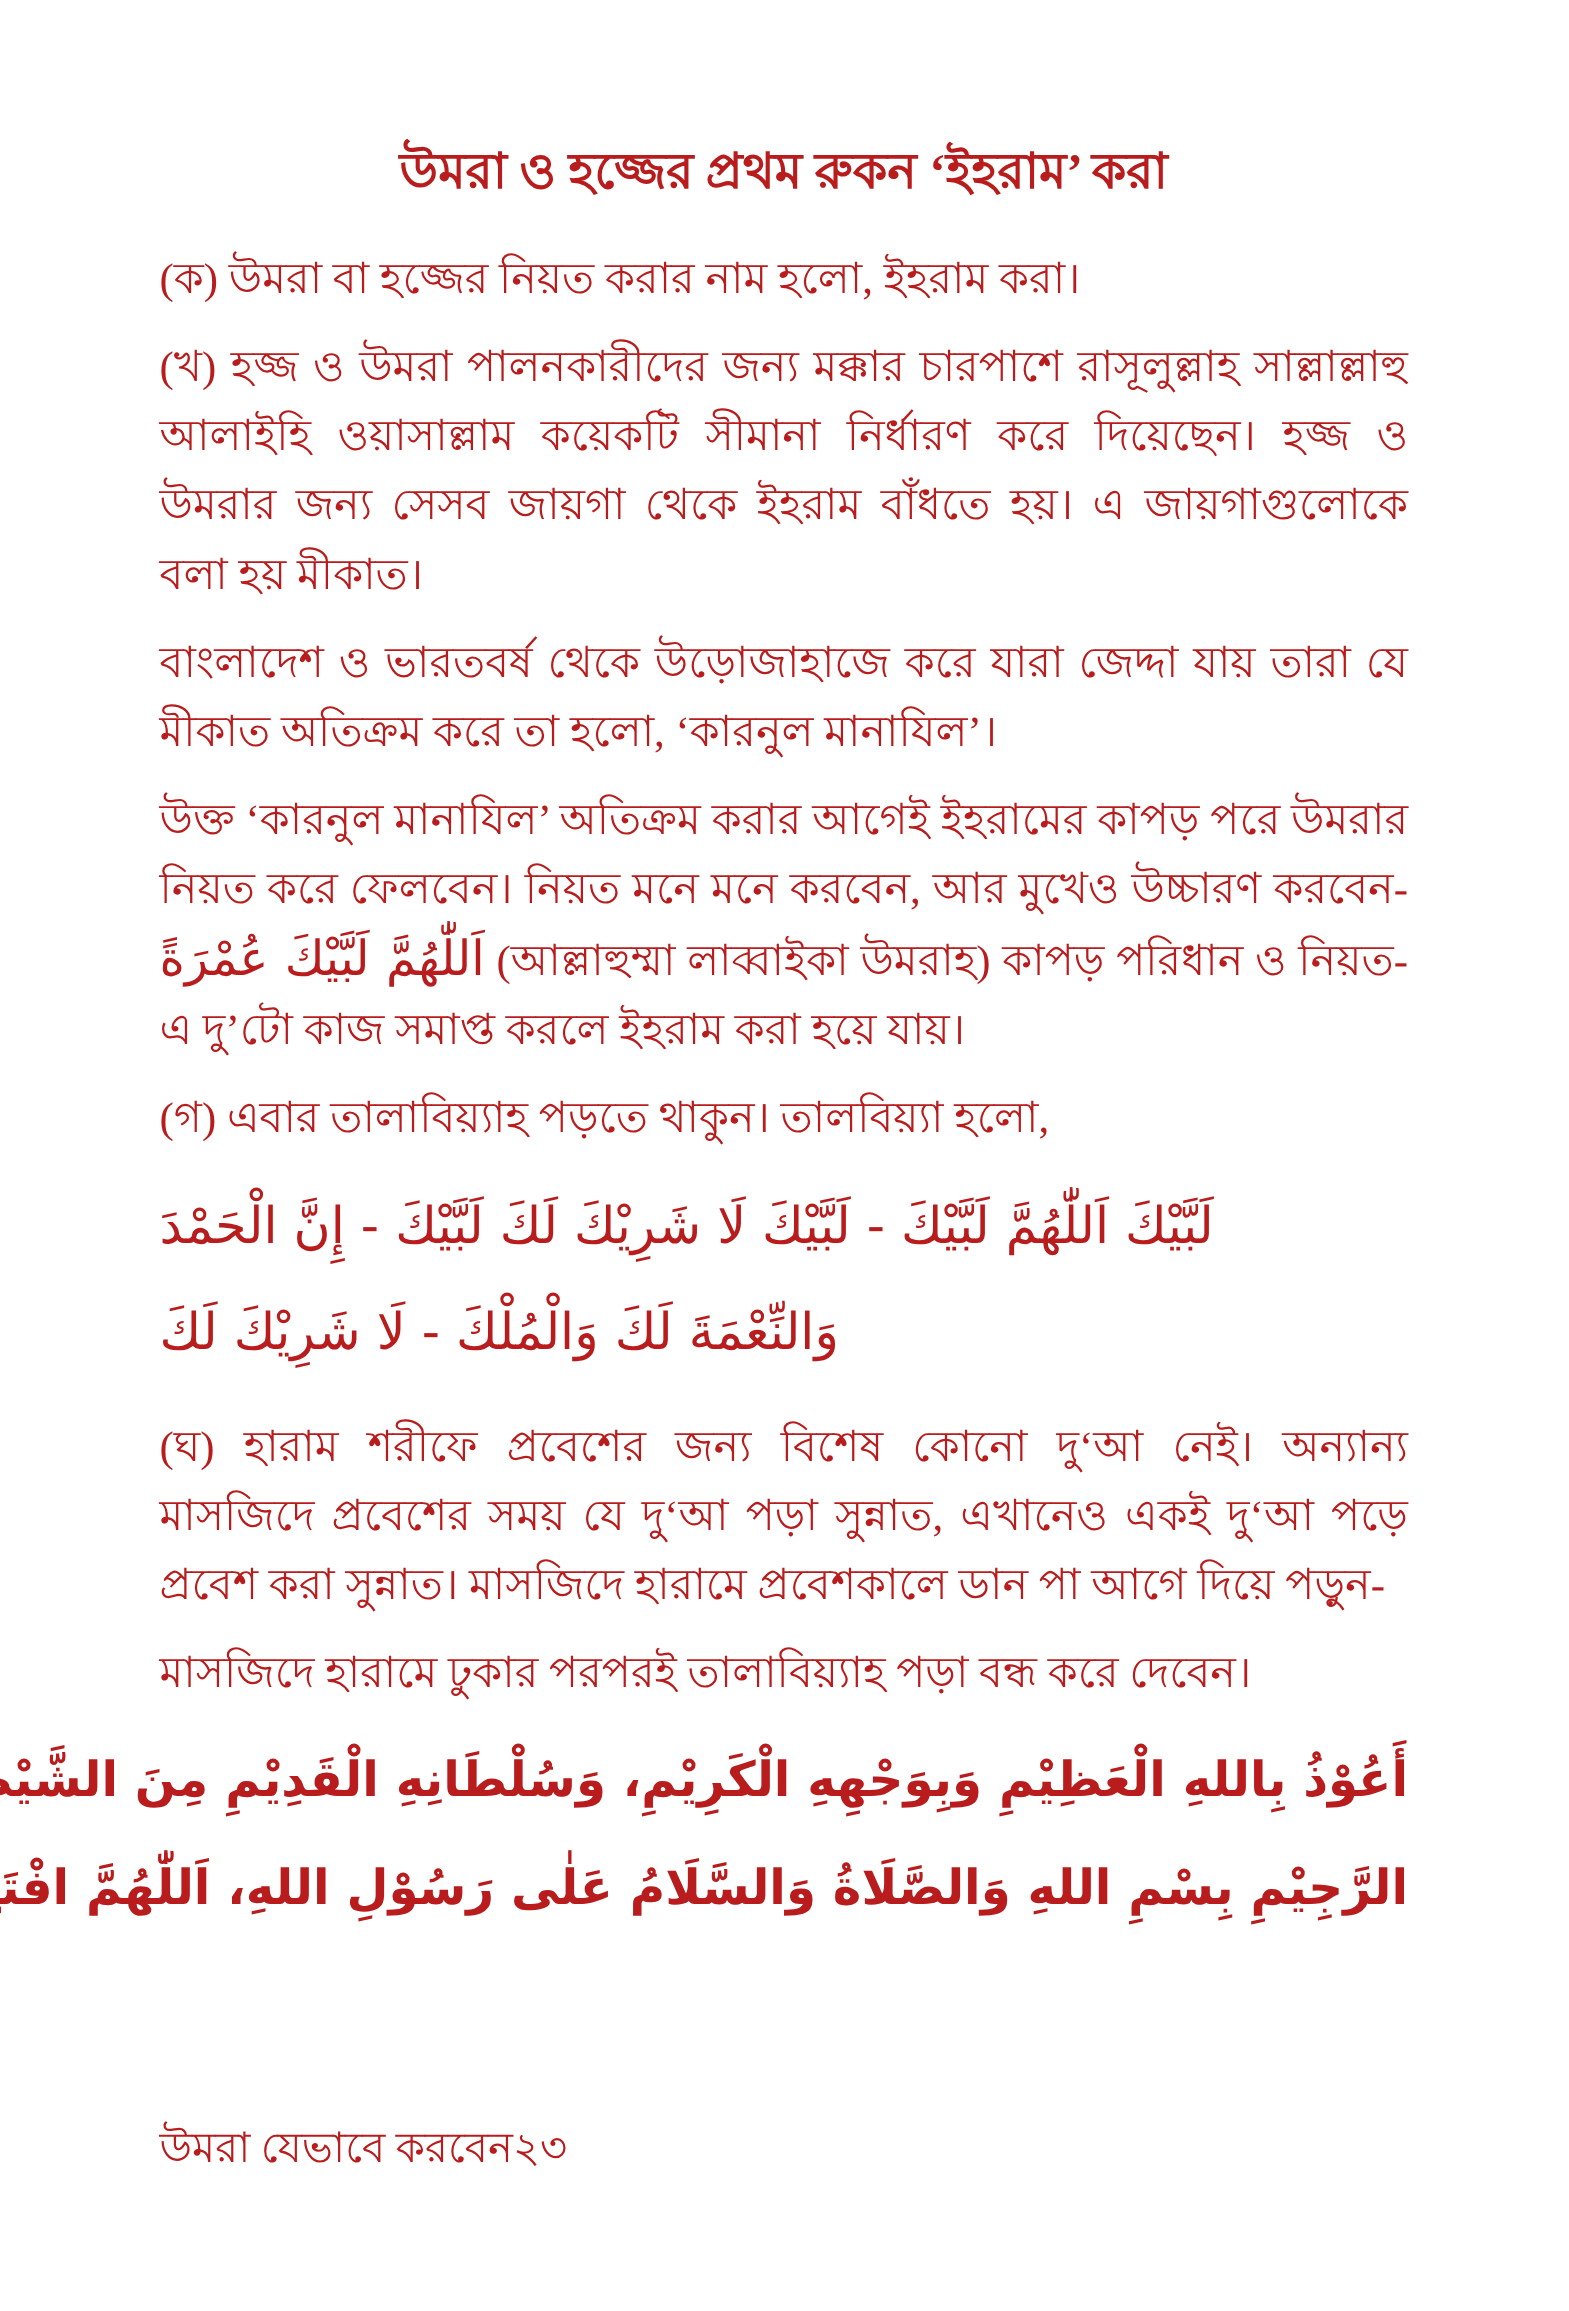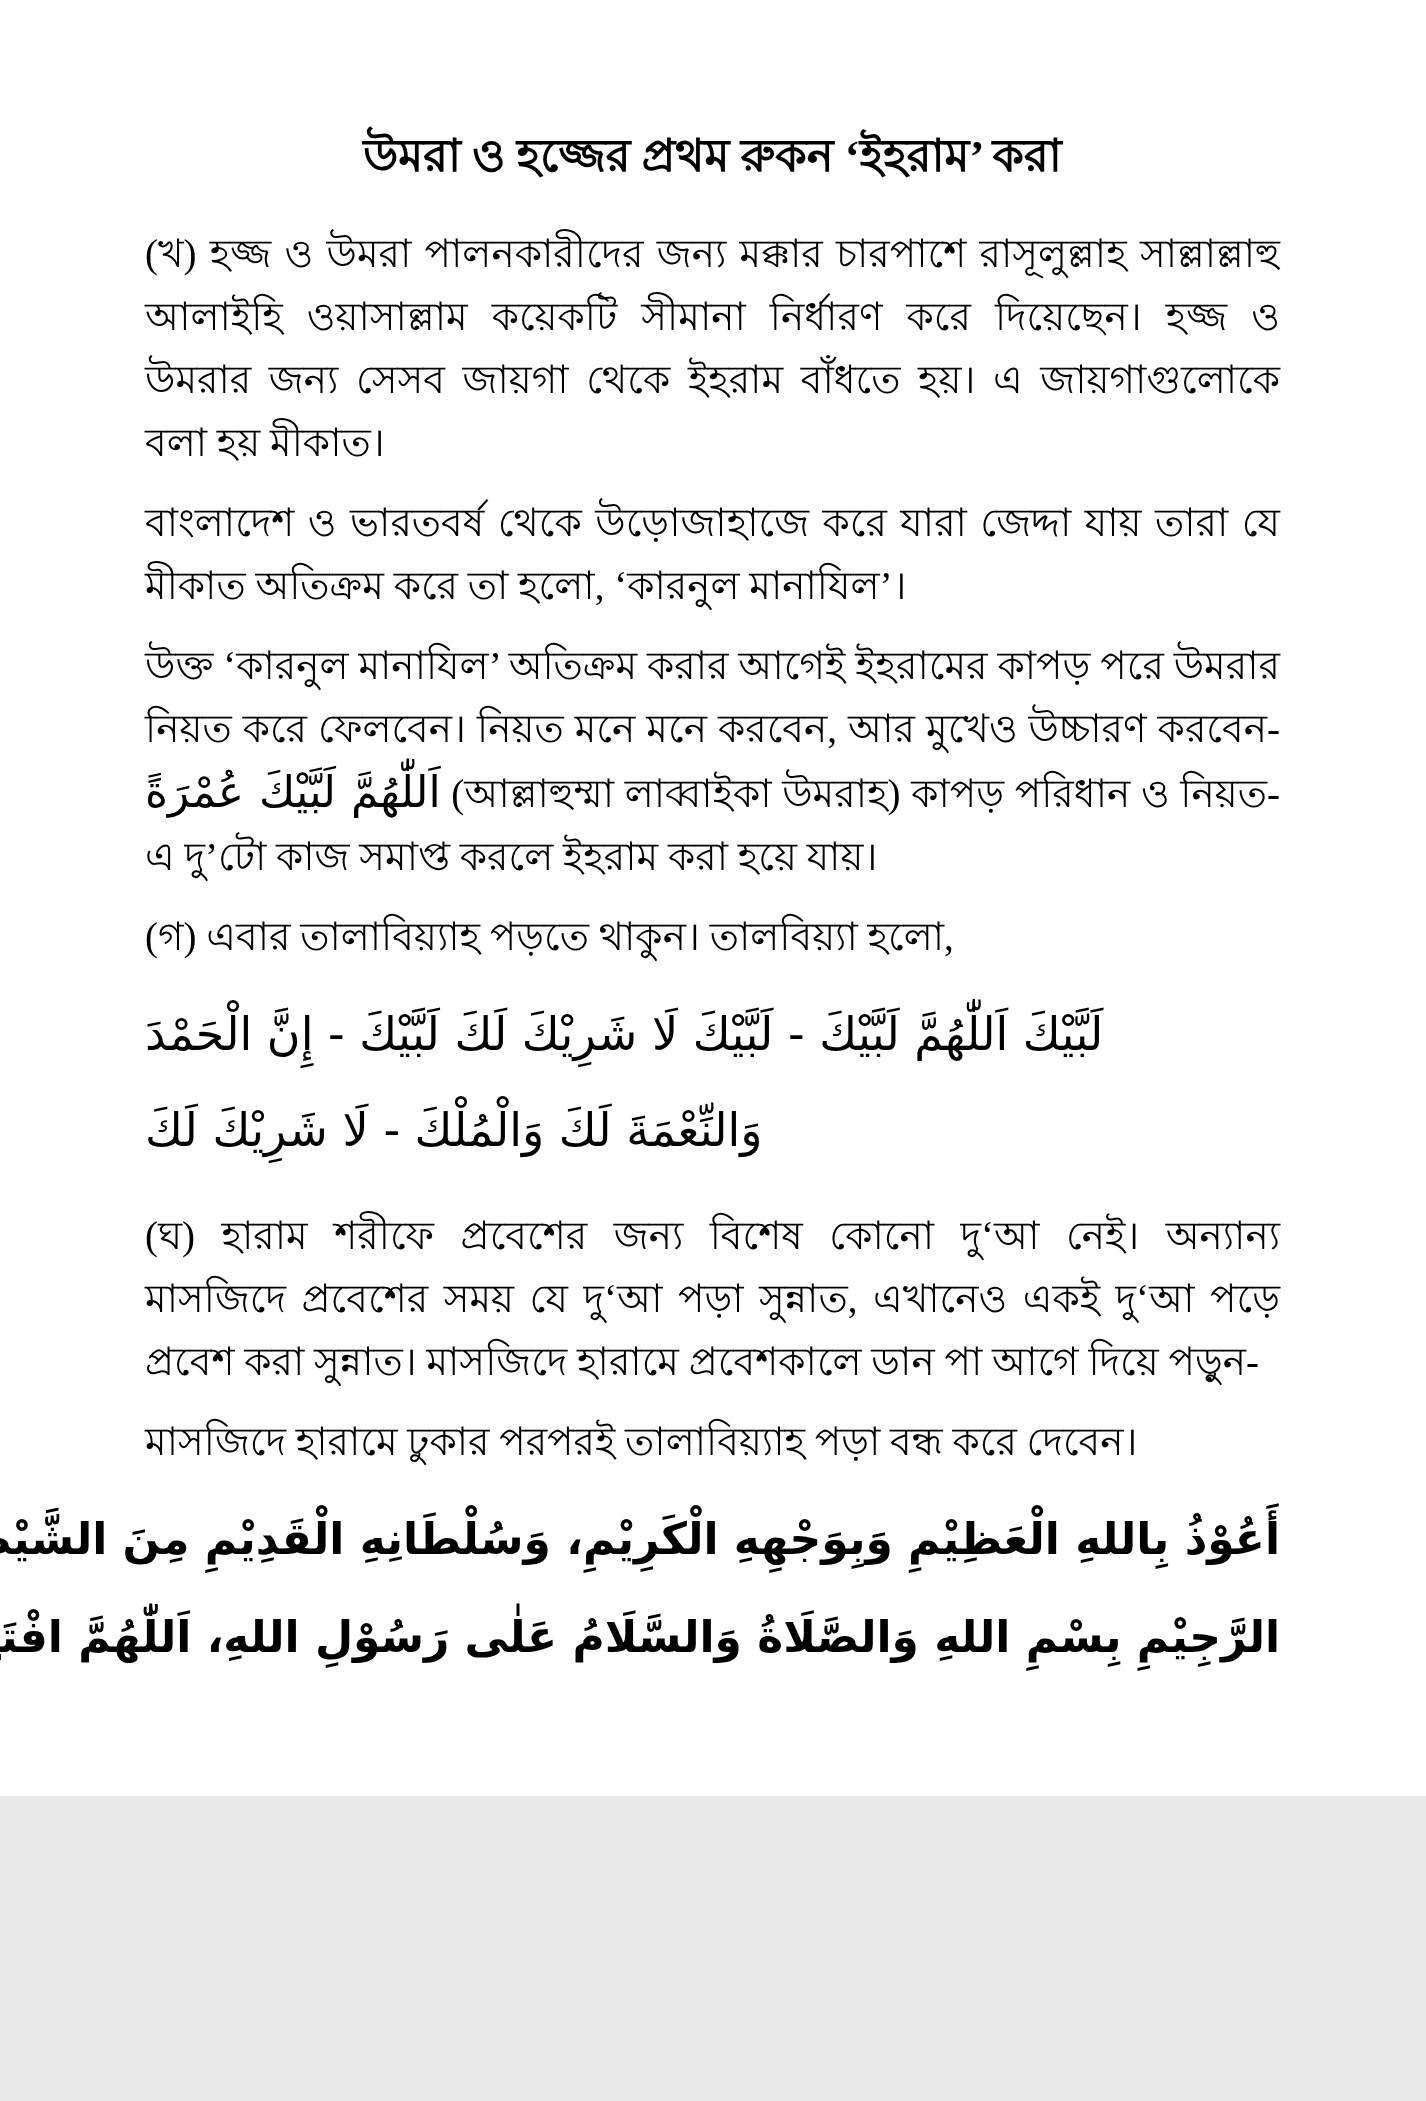--- a/index.html
+++ b/index.html
@@ -3,24 +3,24 @@
 <meta charset="utf-8">
 <style>
   html, body {
     margin: 0;
     padding: 0;
     background: #e8e8e8;
   }
   .page {
     position: relative;
     width: 1426px;
-    height: 1796px;
+    height: 2101px;
     margin: 0 auto;
     background: #ffffff;
-    color: #000000;
+    color: #b91c1c;
     font-family: "Liberation Serif", "DejaVu Serif", "DejaVu Sans", serif;
     overflow: hidden;
   }
   .content {
     position: absolute;
     left: 145px;
     right: 146px;
     top: 126px;
   }
   .page-title {
@@ -79,20 +79,21 @@
   }
 </style>
 </head>
 <body>
 
 <div class="page">
   <div class="content">
 
     <h1 class="page-title">উমরা ও হজ্জের প্রথম রুকন ‘ইহরাম’ করা</h1>
 
+    <p class="body-para">(ক) উমরা বা হজ্জের নিয়ত করার নাম হলো, ইহরাম করা।</p>
 
     <p class="body-para">(খ) হজ্জ ও উমরা পালনকারীদের জন্য মক্কার চারপাশে রাসূলুল্লাহ সাল্লাল্লাহু আলাইহি ওয়াসাল্লাম কয়েকটি সীমানা নির্ধারণ করে দিয়েছেন। হজ্জ ও উমরার জন্য সেসব জায়গা থেকে ইহরাম বাঁধতে হয়। এ জায়গাগুলোকে বলা হয় মীকাত।</p>
 
     <p class="body-para">বাংলাদেশ ও ভারতবর্ষ থেকে উড়োজাহাজে করে যারা জেদ্দা যায় তারা যে মীকাত অতিক্রম করে তা হলো, ‘কারনুল মানাযিল’।</p>
 
     <p class="body-para"><span>উক্ত ‘কারনুল মানাযিল’ অতিক্রম করার আগেই ইহরামের কাপড় পরে উমরার নিয়ত করে ফেলবেন। নিয়ত মনে মনে করবেন, আর মুখেও উচ্চারণ করবেন- </span><span class="arabic-inline" dir="rtl">اَللّٰهُمَّ لَبَّيْكَ عُمْرَةً</span><span> (আল্লাহুম্মা লাব্বাইকা উমরাহ) কাপড় পরিধান ও নিয়ত-এ দু’টো কাজ সমাপ্ত করলে ইহরাম করা হয়ে যায়।</span></p>
 
     <p class="body-para">(গ) এবার তালাবিয়্যাহ পড়তে থাকুন। তালবিয়্যা হলো,</p>
 
     <div class="arabic-block talbiyah-block">

